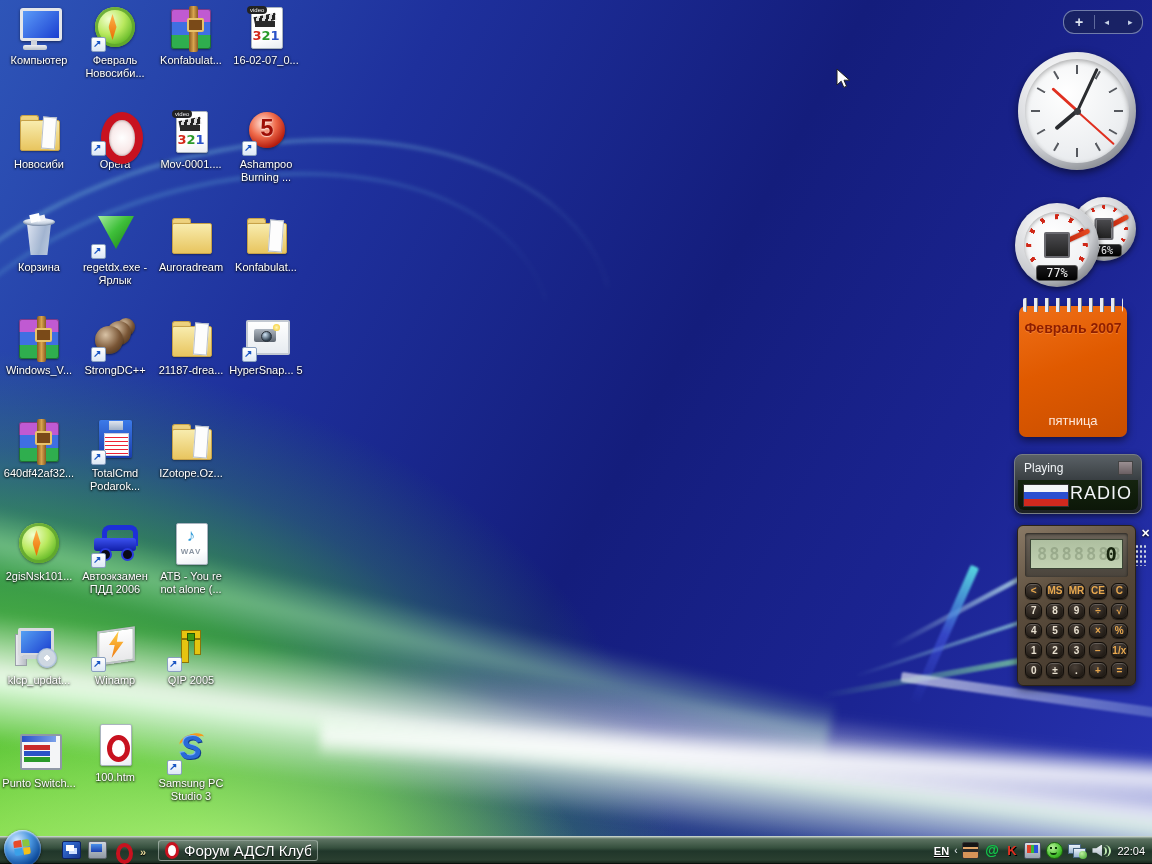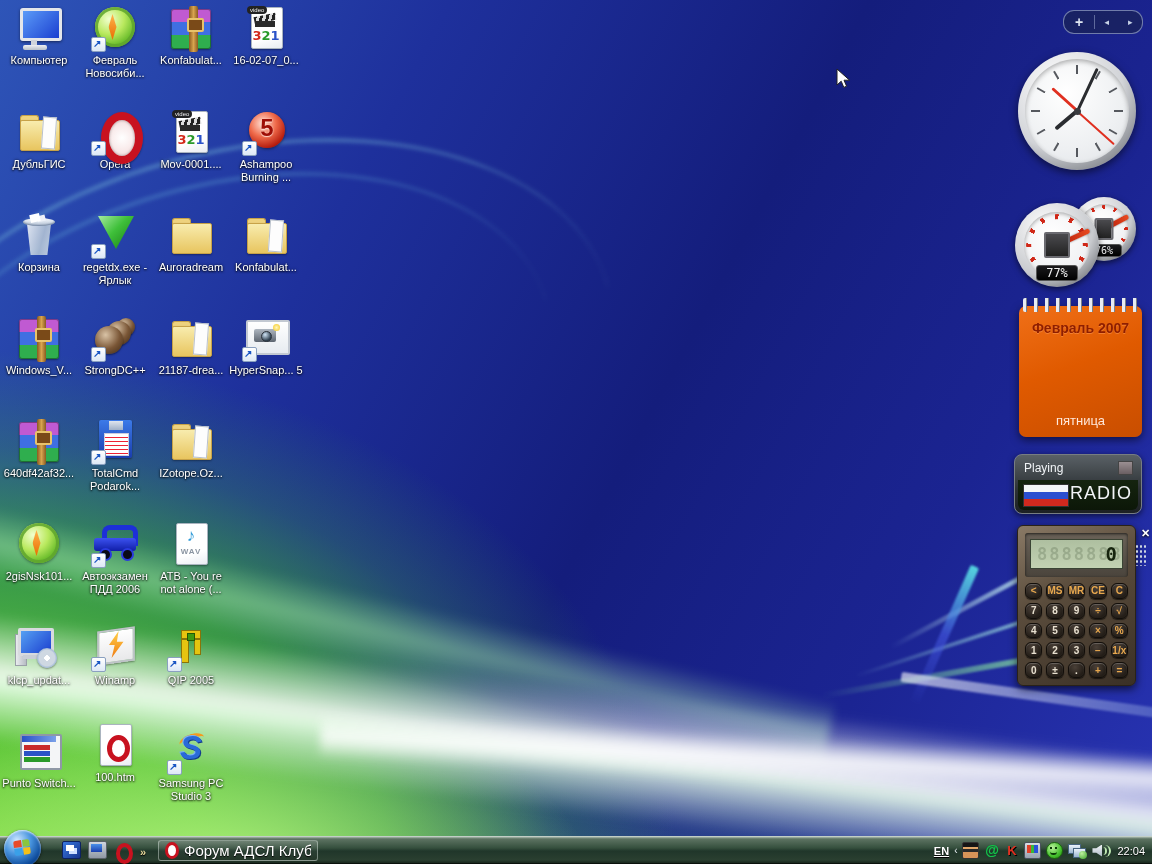--- a/index.html
+++ b/index.html
@@ -135,21 +135,21 @@
   .needle{position:absolute;left:50%;bottom:50%;width:5px;height:42%;margin-left:-2.5px;transform-origin:50% 100%;background:linear-gradient(#e84a20,#b01808);border-radius:3px 3px 1px 1px;box-shadow:0 0 2px rgba(0,0,0,.5);}
   .chip{position:absolute;left:50%;top:50%;transform:translate(-50%,-50%);background:linear-gradient(#4a4a4e,#222);border:2px solid #6a6a70;border-radius:2px;}
   .readout{position:absolute;left:50%;transform:translateX(-50%);background:linear-gradient(#1a1a1c,#000);border:1px solid #555;border-radius:3px;color:#f2f2f2;font-family:"DejaVu Sans Mono",monospace;text-align:center;}
   #gaugeBig{left:1015px;top:203px;width:84px;height:84px;z-index:3;}
   #gaugeSml{left:1072px;top:197px;width:64px;height:64px;z-index:2;}
   #gaugeBig .readout{bottom:6px;width:40px;font-size:12px;}
   #gaugeSml .readout{bottom:4px;width:34px;font-size:10px;}
   #gaugeBig .chip{width:22px;height:22px;}
   #gaugeSml .chip{width:15px;height:18px;}
   
-  #cal{left:1019px;top:306px;width:123px;height:131px;background:linear-gradient(160deg,#f07018,#e05a00 45%,#c94e00);border-radius:7px;box-shadow:0 3px 8px rgba(0,0,0,.55);}
+  #cal{left:1019px;top:306px;width:108px;height:131px;background:linear-gradient(160deg,#f07018,#e05a00 45%,#c94e00);border-radius:7px;box-shadow:0 3px 8px rgba(0,0,0,.55);}
   #cal .spiral{position:absolute;left:4px;right:4px;top:-8px;height:14px;background:repeating-linear-gradient(90deg,#e8ecf2 0 3px,#7a8088 3px 4px,transparent 4px 11px);border-radius:2px;}
   #cal .month{position:absolute;left:0;right:0;top:14px;text-align:center;font-size:14px;font-weight:bold;color:#8e1e00;text-shadow:0 1px 0 rgba(255,160,90,.5);}
   #cal .day{position:absolute;left:0;right:0;top:26px;text-align:center;font-size:62px;font-weight:normal;color:#fff;}
   #cal .wd{position:absolute;left:0;right:0;bottom:9px;text-align:center;font-size:13px;color:#ffe8da;}
   
   #radio{left:1014px;top:454px;width:126px;height:58px;border-radius:8px;background:linear-gradient(#5a6166,#2c3134 60%,#1d2124);border:1px solid #777d82;box-shadow:0 2px 6px rgba(0,0,0,.6);}
   #radio .playing{position:absolute;left:9px;top:6px;font-size:12px;color:#f0f3f6;}
   #radio .rbtn{position:absolute;right:8px;top:6px;width:13px;height:12px;background:linear-gradient(#9a8f92,#6a5f62);border:1px solid #444;}
   #radio .band{position:absolute;left:3px;right:3px;bottom:3px;height:30px;background:linear-gradient(#15240f,#0c1708);border-radius:0 0 6px 6px;}
   #radio .flag{position:absolute;left:5px;top:4px;width:44px;height:21px;border:1px solid #333;background:linear-gradient(#f4f6f8 0 33%,#2a4fd0 33% 66%,#d0291e 66% 100%);}
@@ -256,21 +256,21 @@
       <div class="digits"><span class="d3">3</span><span class="d2">2</span><span class="d1">1</span></div>
     </div>
   <div class="lbl">16-02-07_0...</div>
 </div>
 
 <div class="cell" style="left:0px;top:110px">
   <div class="ic i-folder papers">
       <div class="tab"></div>
       <div class="fbody"></div>
     </div>
-  <div class="lbl">ДубльГИС</div>
+  <div class="lbl">Новосиби</div>
 </div>
 <div class="cell" style="left:76px;top:110px">
   <div class="ic i-opera">
       <div class="ring"></div>
       <div class="sc"></div>
     </div>
   <div class="lbl">Opera</div>
 </div>
 <div class="cell" style="left:152px;top:110px">
   <div class="ic i-video">

